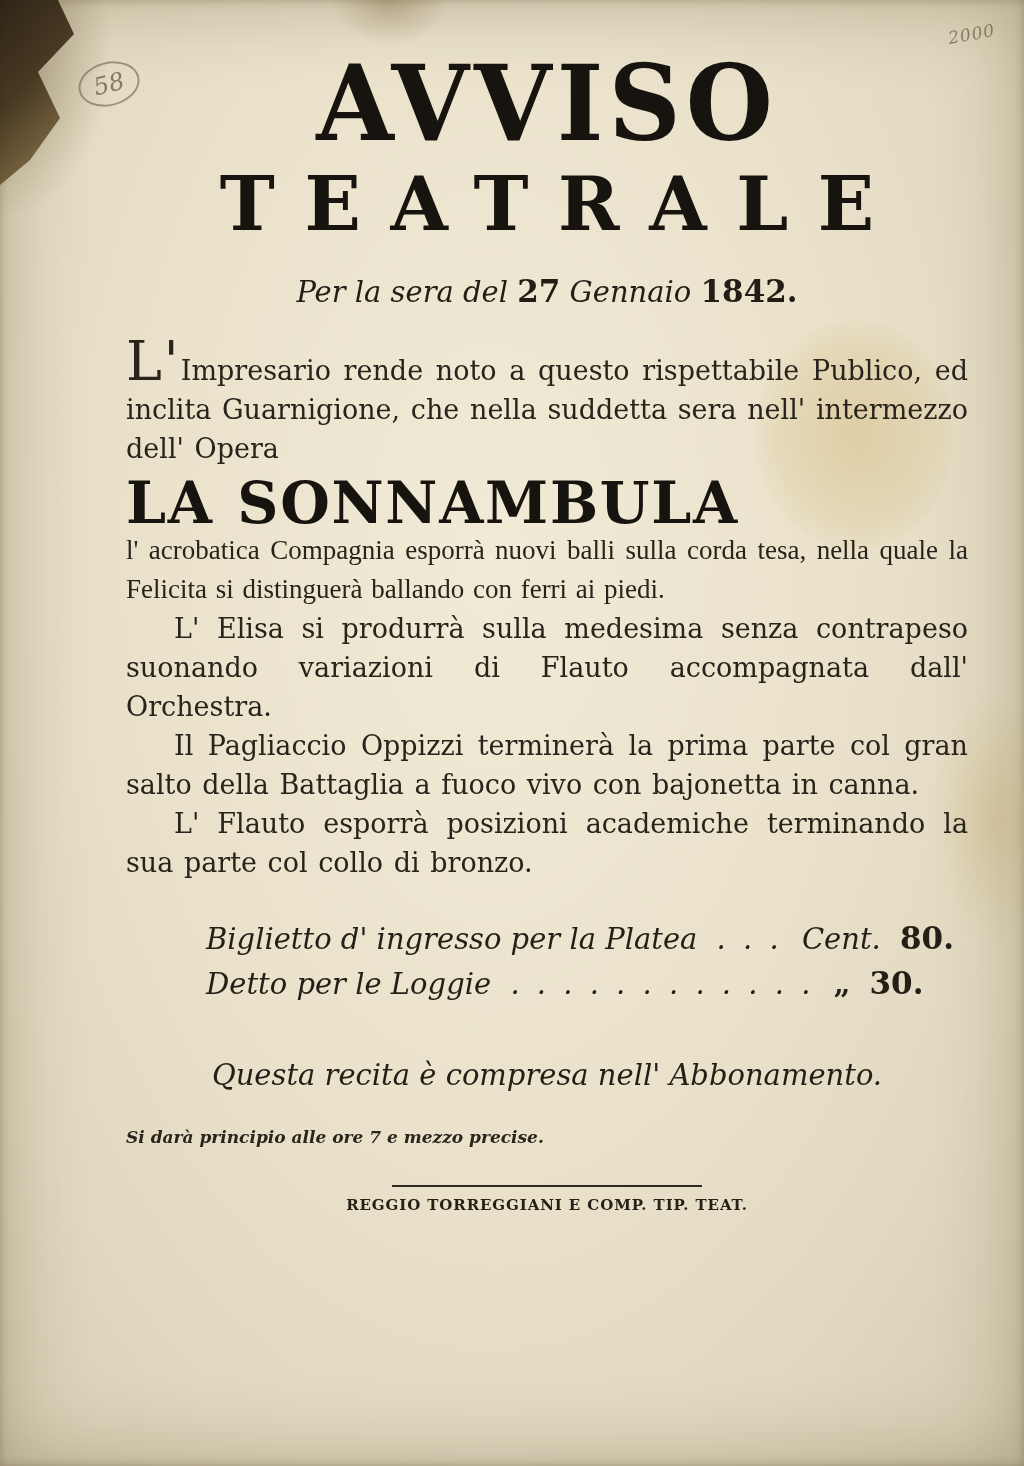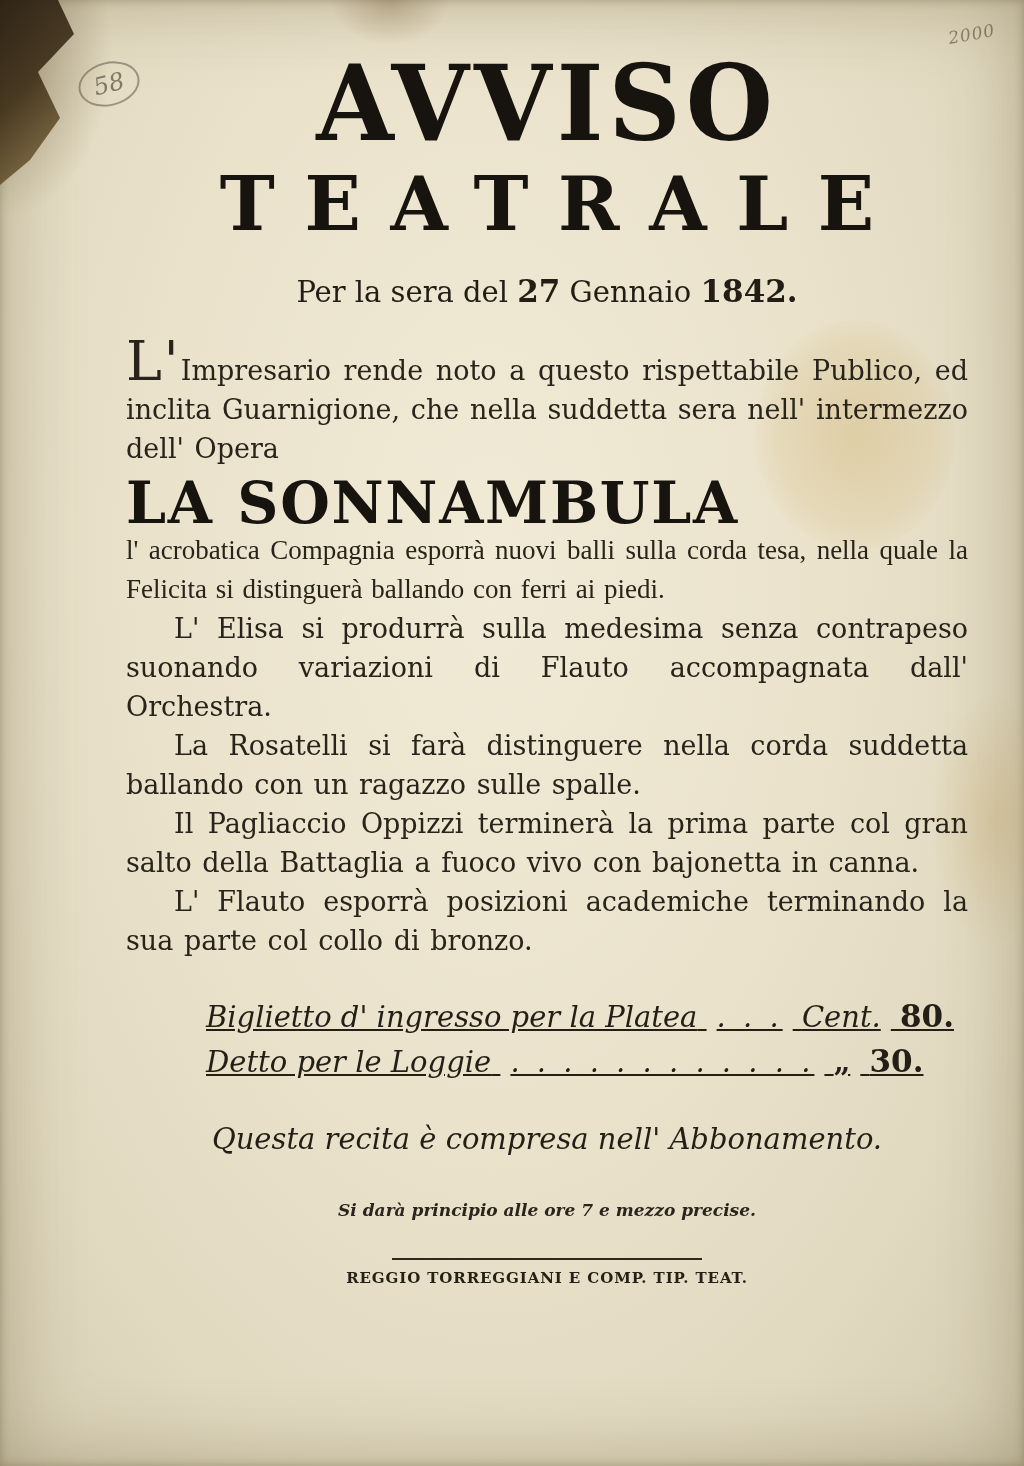--- a/index.html
+++ b/index.html
@@ -70,47 +70,47 @@
     transform: scaleY(1.04);
   }
   .title-2 {
     margin-top: 8px;
     font-size: 74px; font-weight: bold; line-height: 1.05;
     letter-spacing: 0.40em; text-indent: 0.40em; color: #17140f;
     transform: scaleY(1.02);
   }
 
   .date-line { margin-top: 30px; font-size: 29px; color: #221e16; }
-  .date-line .it { }
+  .date-line .it { font-style: italic; }
   .date-line .num { font-weight: bold; font-size: 31px; text-align: center; }
 
   .body-text { margin-top: 42px; text-align: justify; font-size: 27px; line-height: 39px; color: #29241b; }
   .body-text p { text-align: justify; text-align-last: left; word-spacing: 2px; }
   .intro .initial { font-size: 54px; line-height: 0; font-weight: normal; letter-spacing: 2px; }
   .para { text-indent: 48px; }
   .para.no-indent { text-indent: 0; font-family: Liberation Serif, serif; }
 
   .opera-title {
     margin-top: 14px; margin-bottom: 10px;
     text-align: center; text-align-last: center;
     font-size: 57px; font-weight: bold; letter-spacing: 0.03em;
     color: #17140f; text-indent: 0;
     transform: scaleY(1.03);
   }
 
-  .prices { margin-top: 34px; padding-left: 80px; text-align: left; font-size: 29px; font-style: italic; color: #241f16; text-decoration: underline; }
+  .prices { margin-top: 34px; padding-left: 80px; text-align: left; font-size: 29px; font-style: italic; color: #241f16; }
   .price-row { line-height: 44px; white-space: nowrap; }
   .price-row .dots { letter-spacing: 4px; margin: 0 10px; }
   .price-row .unit { margin-right: 10px; }
   .price-row .unit.ditto { font-weight: bold; font-style: normal; }
   .price-row .val { font-weight: bold; font-style: normal; font-size: 31px; }
 
-  .subscription { margin-top: 38px; font-size: 29px; font-style: italic; text-align: center; color: #241f16; }
+  .subscription { margin-top: 52px; font-size: 29px; font-style: italic; text-align: center; color: #241f16; }
 
-  .time-note { margin-top: 44px; font-size: 17px; font-weight: bold; font-style: italic; text-align: center; color: #2a251c; }
+  .time-note { margin-top: 35px; font-size: 17px; font-weight: bold; font-style: italic; text-align: left; color: #2a251c; }
 
   .divider { margin: 38px auto 0 auto; width: 310px; height: 2px; background: #2e2920; }
   .printer { margin-top: 9px; font-size: 15px; font-weight: bold; letter-spacing: 0.06em; color: #262116; }
 </style>
 </head>
 <body>
 
 <div class="scan">
 
   <div class="corner-fringe"></div>
@@ -137,21 +137,20 @@
     </div>
 
     <div class="body-text">
 
       <p class="intro"><span class="initial">L'</span><span>Impresario rende noto a questo rispettabile Publico, ed inclita Guarnigione, che nella suddetta sera nell' intermezzo dell' Opera</span></p>
 
       <p class="opera-title">LA SONNAMBULA</p>
 
       <p class="para no-indent">l' acrobatica Compagnia esporrà nuovi balli sulla corda tesa, nella quale la Felicita si distinguerà ballando con ferri ai piedi.</p>
       <p class="para">L' Elisa si produrrà sulla medesima senza contrapeso suonando variazioni di Flauto accompagnata dall' Orchestra.</p>
-      <p class="para">La Rosatelli si farà distinguere nella corda suddetta ballando con un ragazzo sulle spalle.</p>
       <p class="para">Il Pagliaccio Oppizzi terminerà la prima parte col gran salto della Battaglia a fuoco vivo con bajonetta in canna.</p>
       <p class="para">L' Flauto esporrà posizioni academiche terminando la sua parte col collo di bronzo.</p>
     </div>
 
     <div class="prices">
       <div class="price-row">
         <span>Biglietto d' ingresso per la Platea</span>
         <span class="dots">. . .</span>
         <span class="unit">Cent.</span>
         <span class="val">80.</span>

